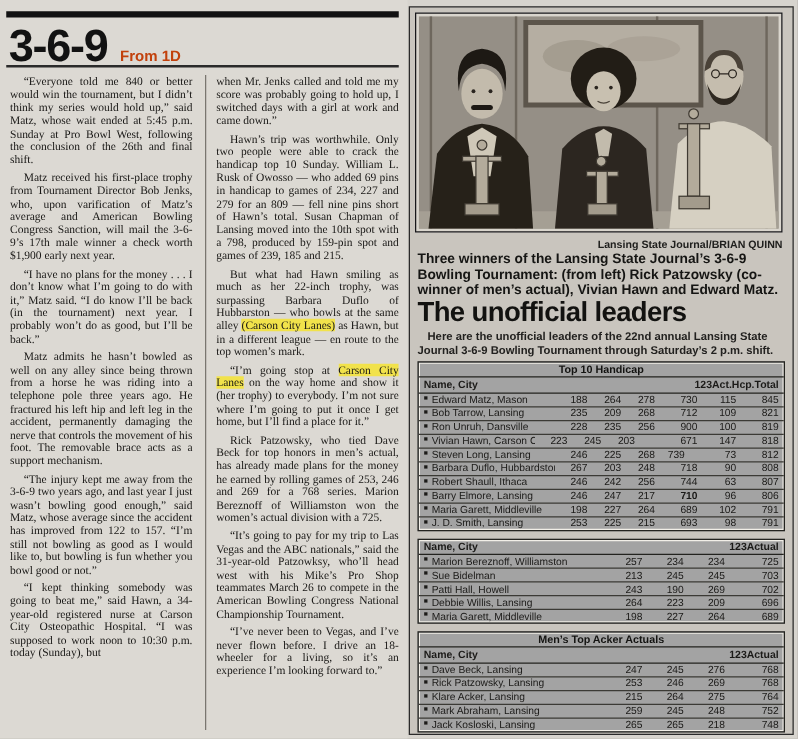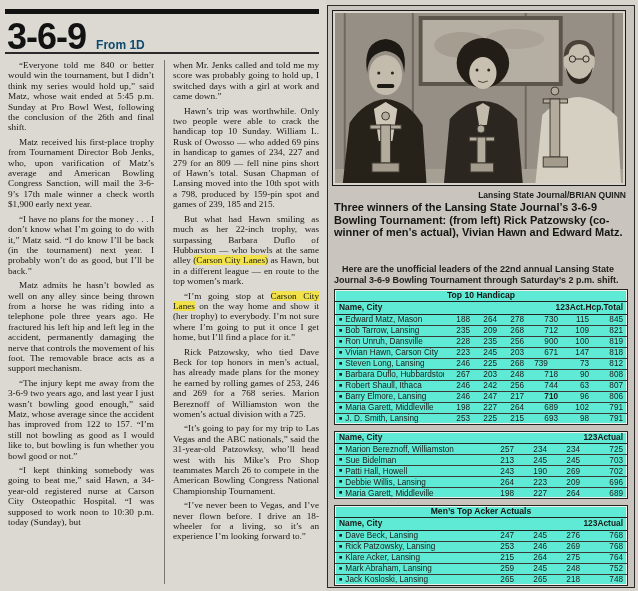--- a/index.html
+++ b/index.html
@@ -4,21 +4,21 @@
 <style>
   html,body{margin:0;padding:0;background:#b9b6b0;}
   .page{position:relative;width:638px;height:591px;background:#d7d4ce;overflow:hidden;
         font-family:"Liberation Sans",sans-serif;color:#1b1a18;}
   
   .article{position:absolute;left:0;top:0;width:326px;height:591px;background:#dcd9d3;}
   .topbar{position:absolute;left:5px;top:9px;width:314px;height:5px;background:#121212;}
   .kicker{position:absolute;left:7px;top:16px;white-space:nowrap;}
   .kicker .big{font-size:36px;font-weight:bold;letter-spacing:-1px;color:#121212;
                font-family:"Liberation Sans",sans-serif;}
-  .kicker .from{font-size:12px;font-weight:bold;margin-left:10px;color:#0c4a6e;}
+  .kicker .from{font-size:12px;font-weight:bold;margin-left:10px;color:#c2410c;}
   .headrule{position:absolute;left:5px;top:52px;width:314px;height:2px;background:#2a2a2a;}
   .cols{position:absolute;left:8px;top:60px;width:312px;height:528px;}
   .col{position:absolute;top:0;width:146px;height:528px;overflow:hidden;}
   .col1{left:0;} .col2{left:165px;}
   .coldivider{position:absolute;left:156px;top:0;width:1px;height:524px;background:#79766f;}
   .col p{margin:0 0 4px 0;text-indent:11px;text-align:justify;
          font:9.2px/10.4px "Liberation Serif",serif;color:#181715;}
   .col p.noindent{text-indent:0;}
   .hl{background:#f1e24b;}
   
@@ -28,21 +28,21 @@
          border:1px solid #17171a;background:#d9d5cd;padding:2px;box-sizing:border-box;}
   .photo svg{display:block;width:100%;height:100%;}
   .credit{position:absolute;top:184px;right:8px;font-size:8.5px;font-weight:bold;color:#20201e;}
   .caption{position:absolute;left:6px;top:195px;width:294px;
            font-size:11px;font-weight:bold;line-height:12.6px;color:#151513;}
   .ltitle{position:absolute;left:6px;top:231px;font-size:22px;font-weight:bold;
           letter-spacing:-0.5px;color:#121210;}
   .intro{position:absolute;left:6px;top:258px;width:294px;font-size:9px;font-weight:bold;
          line-height:10.5px;text-indent:8px;color:#22211f;}
   .tables{position:absolute;left:6px;top:283px;width:294px;}
-  .ltable{background:#5eead4;border:1.5px solid #23231f;margin-bottom:6px;
+  .ltable{background:#a3a3a3;border:1.5px solid #23231f;margin-bottom:6px;
           box-shadow:inset 0 0 0 1px #f2efe8;}
   .ttitle{text-align:center;font-weight:bold;font-size:8.6px;line-height:11px;
           border-bottom:1px solid #23231f;color:#141412;}
   .thead{display:flex;align-items:center;border-bottom:1px solid #23231f;
          padding:0 4px;font-weight:bold;font-size:8.4px;line-height:11.5px;}
   .thead .tname{flex:1;}
   .trow{display:flex;align-items:center;border-bottom:1px solid #3b3a35;
         padding:0 4px;height:10px;font-size:8.2px;white-space:nowrap;}
   .trow:last-child{border-bottom:none;}
   .tname{flex:1;overflow:hidden;white-space:nowrap;}
@@ -143,20 +143,21 @@
           <rect x="214" y="86" width="25" height="4" fill="#b3ab9b"></rect>
           <rect x="221" y="86" width="10" height="58" fill="#b3ab9b"></rect>
           <rect x="214" y="144" width="25" height="10" fill="#a39b8c"></rect>
         </g>
       </svg>
     </div>
 
     <div class="credit">Lansing State Journal/BRIAN QUINN</div>
     <div class="caption">Three winners of the Lansing State Journal’s 3-6-9 Bowling Tournament: (from left) Rick Patzowsky (co-winner of men’s actual), Vivian Hawn and Edward Matz.</div>
 
+    <div class="ltitle">The unofficial leaders</div>
     <div class="intro">Here are the unofficial leaders of the 22nd annual Lansing State Journal 3-6-9 Bowling Tournament through Saturday’s 2 p.m. shift.</div>
 
     <div class="tables">
 
       <section class="ltable t6">
         <div class="ttitle">Top 10 Handicap</div>
         <div class="thead">
           <span class="tname">Name, City</span>
             <span><span class="ncell" style="width: 26px;">1</span><span class="ncell" style="width: 27px;">2</span><span class="ncell" style="width: 27px;">3</span><span class="ncell" style="width: 34px;">Act.</span><span class="ncell" style="width: 31px;">Hcp.</span><span class="ncell" style="width: 34px;">Total</span></span>
         </div>
@@ -190,21 +191,21 @@
               <span class="ncell" style="width: 34px;">900</span>
               <span class="ncell" style="width: 31px;">100</span>
               <span class="ncell" style="width: 34px;">819</span>
             </div>
             <div class="trow">
               <span class="bullet">■</span>
               <span class="tname">Vivian Hawn, Carson City</span>
               <span class="ncell" style="width: 26px;">223</span>
               <span class="ncell" style="width: 27px;">245</span>
               <span class="ncell" style="width: 27px;">203</span>
-              <span class="ncell" style="width: 34px;">671</span>
+              <span class="ncell" style="width: 34px; padding-left: 16px;">671</span>
               <span class="ncell" style="width: 31px;">147</span>
               <span class="ncell" style="width: 34px;">818</span>
             </div>
             <div class="trow">
               <span class="bullet">■</span>
               <span class="tname">Steven Long, Lansing</span>
               <span class="ncell" style="width: 26px;">246</span>
               <span class="ncell" style="width: 27px;">225</span>
               <span class="ncell" style="width: 27px;">268</span>
               <span class="ncell" style="width: 34px; text-align: center;">739</span>

